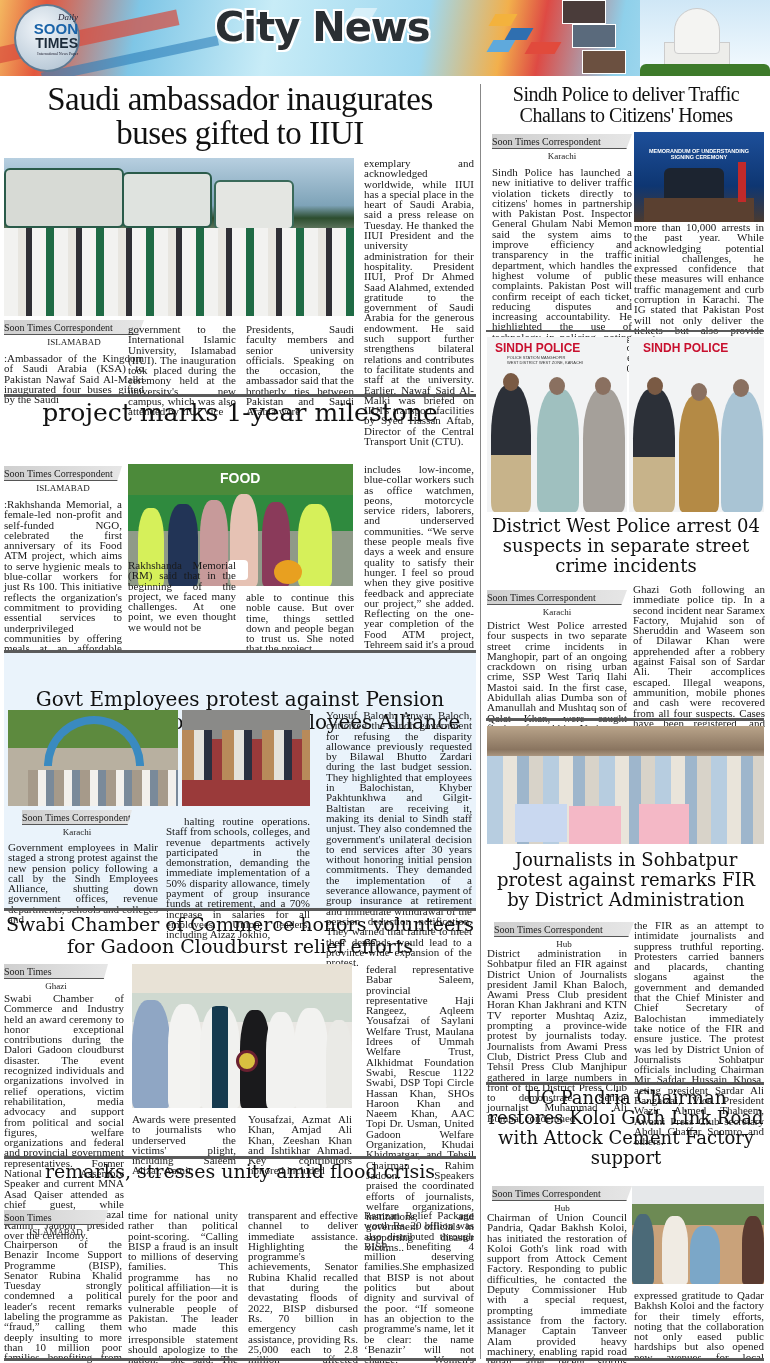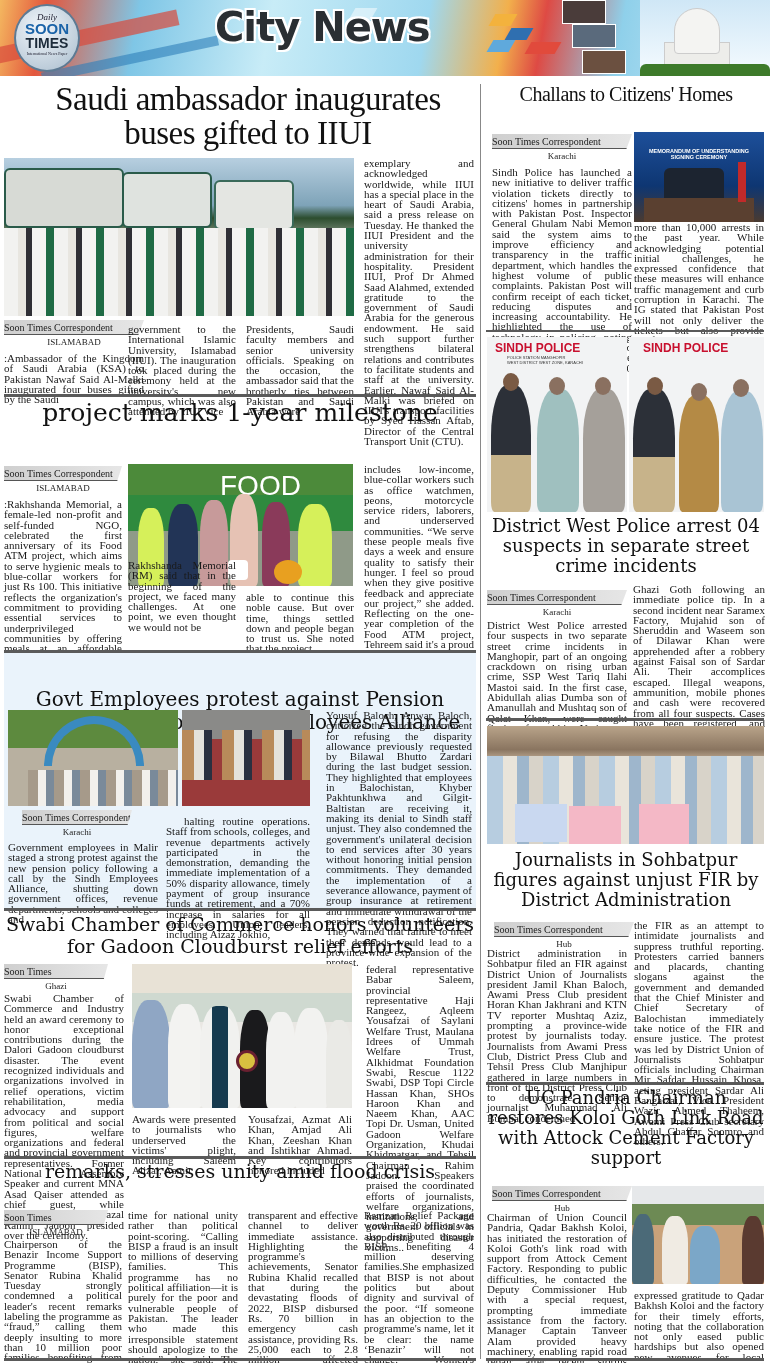--- a/index.html
+++ b/index.html
@@ -1,20 +1,20 @@
 <!DOCTYPE html>
 <html><head>
 <meta charset="utf-8">
 <style>
 *{box-sizing:border-box;margin:0;padding:0}
 body{width:770px;height:1363px;background:#fff;font-family:"Liberation Serif","DejaVu Serif",serif;color:#1a1a1a;overflow:hidden;position:relative}
 .banner{position:absolute;left:0;top:0;width:770px;height:76px;background:linear-gradient(100deg,#f4b860 0%,#e3573d 6%,#7fc6e6 18%,#c8ecf7 35%,#9fd8ef 55%,#f2b04c 65%,#de4a44 70%,#8fd0ea 80%,#d9effa 100%);overflow:hidden}
 .banner .stripe1{position:absolute;left:-20px;top:30px;width:200px;height:16px;background:#d84a3c;transform:rotate(-12deg);opacity:.7}
 .banner .stripe2{position:absolute;left:40px;top:54px;width:180px;height:10px;background:#2e7fb9;transform:rotate(-12deg);opacity:.6}
-.logo{position:absolute;left:14px;top:4px;width:66px;height:68px;border-radius:50%;background:radial-gradient(circle at 40% 35%,#f2f6fa,#a8bccd);border:2px solid #5d7a93;text-align:center;padding-top:6px}
+.logo{position:absolute;left:14px;top:4px;width:66px;height:68px;border-radius:50%;background:radial-gradient(circle at 40% 35%,#f2f6fa,#a8bccd);border:2px solid #5d7a93;text-align:right;padding-top:6px}
 .logo .daily{font-size:9px;font-style:italic;color:#223}
 .logo .soon{font-family:"Liberation Sans",sans-serif;font-weight:bold;font-size:15px;color:#1a63a8;line-height:14px;letter-spacing:0}
 .logo .times{font-family:"Liberation Sans",sans-serif;font-weight:bold;font-size:14px;color:#1c2b3a;line-height:14px}
 .logo .tag{font-size:4px;color:#223;margin-top:1px}
 .title{position:absolute;left:215px;top:4px;font-family:"DejaVu Sans",sans-serif;font-weight:bold;color:#2a2f33;font-size:40px;letter-spacing:-1px;text-shadow:2px 2px 0 #fff,-2px -2px 0 #fff,2px -2px 0 #fff,-2px 2px 0 #fff}
 .diamond{position:absolute;width:22px;height:12px;transform:skewX(-30deg)}
 .photos{position:absolute;left:552px;top:0;width:80px;height:76px}
 .ph{position:absolute;width:44px;height:24px;background:#6b5a50;border:1px solid #fff}
 .mazar{position:absolute;left:640px;top:0;width:130px;height:76px;background:linear-gradient(#cfe7f6,#f5fbff)}
 .mazar .dome{position:absolute;left:34px;top:8px;width:46px;height:46px;border-radius:50% 50% 4px 4px;background:#f4f4f2;border:1px solid #ccc}
@@ -58,21 +58,21 @@
   </div>
   <div class="mazar">
     <div class="base"></div>
     <div class="dome"></div>
     <div class="trees"></div>
   </div>
 </div>
 
 <div class="vrule" style="left:480px;top:84px;height:1275px;background:#888;width:1px"></div>
 
-<div class="col" style="left:12px;top:82px;width:472px">
+<div class="col" style="left:4px;top:82px;width:472px">
   <div class="hl cond" style="font-size:33px;line-height:34px">
     <div>Saudi ambassador inaugurates</div>
     <div>buses gifted to IIUI</div>
   </div>
 </div>
 <div class="img" style="left:4px;top:158px;width:350px;height:158px;background:linear-gradient(#b7cfe0 0%,#7ea3b8 30%,#2c4d2e 38%,#cdd0c9 60%,#c9c3b6 100%)">
   <div style="position:absolute;left:0;top:10px;width:120px;height:60px;background:#d7dad5;border:2px solid #2a5b4a;border-radius:6px"></div>
   <div style="position:absolute;left:118px;top:14px;width:90px;height:56px;background:#dfe3df;border:2px solid #2a5b4a;border-radius:6px"></div>
   <div style="position:absolute;left:210px;top:22px;width:80px;height:50px;background:#e4e6e2;border:2px solid #3a6a5a;border-radius:6px"></div>
   <div style="position:absolute;left:0;top:70px;width:350px;height:88px;background:repeating-linear-gradient(90deg,#f2f2f0 0 14px,#e8e6e0 14px 22px,#2f2f35 22px 28px,#f4f4f2 28px 42px,#1f6b45 42px 50px)"></div>
@@ -82,20 +82,21 @@
   <div class="city">ISLAMABAD</div>
   <div class="txt">:Ambassador of the Kingdom of Saudi Arabia (KSA) to Pakistan Nawaf Said Al-Malki inaugurated four buses gifted by the Saudi</div>
 </div>
 <div class="col txt" style="left:128px;top:324px;width:108px">government to the International Islamic University, Islamabad (IIUI). The inauguration took placed during the ceremony held at the university's new campus, which was also attended by IIUI Vice</div>
 <div class="col txt" style="left:246px;top:324px;width:108px">Presidents, Saudi faculty members and senior university officials. Speaking on the occasion, the ambassador said that the brotherly ties between Pakistan and Saudi Arabia were</div>
 <div class="col txt" style="left:364px;top:158px;width:110px">exemplary and acknowledged worldwide, while IIUI has a special place in the heart of Saudi Arabia, said a press release on Tuesday. He thanked the IIUI President and the university administration for their hospitality. President IIUI, Prof Dr Ahmed Saad Alahmed, extended gratitude to the government of Saudi Arabia for the generous endowment. He said such support further strengthens bilateral relations and contributes to facilitate students and staff at the university. Earlier, Nawaf Said Al-Malki was briefed on IIUI's transport facilities by Syed Hassan Aftab, Director of the Central Transport Unit (CTU).</div>
 <div class="rule" style="left:4px;top:394px;width:472px"></div>
 
 <div class="col" style="left:484px;top:84px;width:284px">
   <div class="hl cond" style="font-size:20px;line-height:21px">
+    <div>Sindh Police to deliver Traffic</div>
     <div>Challans to Citizens' Homes</div>
   </div>
 </div>
 <div class="col" style="left:492px;top:134px;width:140px">
   <div class="byline">Soon Times Correspondent</div>
   <div class="city">Karachi</div>
   <div class="txt">Sindh Police has launched a new initiative to deliver traffic violation tickets directly to citizens' homes in partnership with Pakistan Post. Inspector General Ghulam Nabi Memon said the system aims to improve efficiency and transparency in the traffic department, which handles the highest volume of public complaints. Pakistan Post will confirm receipt of each ticket, reducing disputes and increasing accountability. He highlighted the use of technology in policing, noting that the Talash App and verification systems have helped register over 300,000 people and led to</div>
 </div>
 <div class="img" style="left:634px;top:132px;width:130px;height:90px;background:linear-gradient(#1d4f9a,#0e3672 60%,#4a3a30)">
   <div style="position:absolute;left:8px;top:16px;width:114px;font-size:5.5px;color:#fff;font-family:'Liberation Sans',sans-serif;font-weight:bold;text-align:center">MEMORANDUM OF UNDERSTANDING SIGNING CEREMONY</div>
@@ -133,21 +134,21 @@
 <div class="col txt" style="left:487px;top:620px;width:140px">District West Police arrested four suspects in two separate street crime incidents in Manghopir, part of an ongoing crackdown on rising urban crime, SSP West Tariq Ilahi Mastoi said. In the first case, Abidullah alias Dumba son of Amanullah and Mushtaq son of Qalat Khan, were caught fleeing after robbing Yasir near</div>
 <div class="col txt" style="left:633px;top:584px;width:132px">Ghazi Goth following an immediate police tip. In a second incident near Saramex Factory, Mujahid son of Sheruddin and Waseem son of Dilawar Khan were apprehended after a robbery against Faisal son of Sardar Ali. Their accomplices escaped. Illegal weapons, ammunition, mobile phones and cash were recovered from all four suspects. Cases have been registered, and investigations are ongoing.</div>
 <div class="rule" style="left:486px;top:718px;width:278px"></div>
 
 <div class="img" style="left:487px;top:726px;width:277px;height:118px;background:linear-gradient(#b9a48a 0%,#8a7560 20%,#c6b39c 30%)">
   <div style="position:absolute;left:0;top:30px;width:277px;height:88px;background:repeating-linear-gradient(90deg,#b7cde0 0 16px,#e9e4da 16px 30px,#9eb6cc 30px 42px,#d8d3c9 42px 56px)"></div>
   <div style="position:absolute;left:28px;top:78px;width:52px;height:38px;background:#c9d8f0"></div>
   <div style="position:absolute;left:82px;top:80px;width:52px;height:38px;background:#f4b8c6"></div>
   <div style="position:absolute;left:152px;top:78px;width:50px;height:40px;background:#f4b8c6"></div>
 </div>
-<div class="col hl" style="left:486px;top:850px;width:280px;font-size:18px;line-height:20px">Journalists in Sohbatpur figures against unjust FIR by District Administration</div>
+<div class="col hl" style="left:486px;top:850px;width:280px;font-size:18px;line-height:20px">Journalists in Sohbatpur protest against remarks FIR by District Administration</div>
 <div class="col" style="left:494px;top:922px;width:140px">
   <div class="byline">Soon Times Correspondent</div>
   <div class="city" style="margin-bottom:2px">Hub</div>
 </div>
 <div class="col txt" style="left:487px;top:948px;width:140px">District administration in Sohbatpur filed an FIR against District Union of Journalists president Jamil Khan Baloch, Awami Press Club president Horan Khan Jakhrani and KTN TV reporter Mushtaq Aziz, prompting a province-wide protest by journalists today. Journalists from Awami Press Club, District Press Club and Tehsil Press Club Manjhipur gathered in large numbers in front of the District Press Club to demonstrate. Senior journalist Muhammad Ali Bumbal condemned</div>
 <div class="col txt" style="left:634px;top:920px;width:130px">the FIR as an attempt to intimidate journalists and suppress truthful reporting. Protesters carried banners and placards, chanting slogans against the government and demanded that the Chief Minister and Chief Secretary of Balochistan immediately take notice of the FIR and ensure justice. The protest was led by District Union of Journalists Sohbatpur officials including Chairman Mir Safdar Hussain Khosa, acting president Sardar Ali Bangalzai, Vice President Wazir Ahmed Thaheem, Awami Press Club secretary Abdul Ghaffar Soomro and others.</div>
 <div class="rule" style="left:486px;top:1082px;width:278px"></div>
 
 <div class="col hl" style="left:486px;top:1088px;width:280px;font-size:18px;line-height:20px">UC Pandria Chairman restores Koloi Goth Link Road with Attock Cement Factory support</div>
 <div class="col" style="left:492px;top:1186px;width:140px">
@@ -166,21 +167,21 @@
 
 <div class="col hl" style="left:4px;top:398px;width:472px;font-size:25px;line-height:30px">
   <div>project marks 1-year milestone</div>
 </div>
 <div class="col" style="left:4px;top:466px;width:118px">
   <div class="byline" style="width:118px">Soon Times Correspondent</div>
   <div class="city" style="width:118px">ISLAMABAD</div>
   <div class="txt">:Rakhshanda Memorial, a female-led non-profit and self-funded NGO, celebrated the first anniversary of its Food ATM project, which aims to serve hygienic meals to blue-collar workers for just Rs 100. This initiative reflects the organization's commitment to providing essential services to underprivileged communities by offering meals at an affordable price. Talking to APP, Tehreem, Founder and Executive Director of</div>
 </div>
 <div class="img" style="left:128px;top:464px;width:225px;height:122px;background:linear-gradient(#4c8a3a 0 25%,#2f8a3e 25% 55%,#8f9a88 55%)">
-  <div style="position:absolute;left:92px;top:6px;font-family:'Liberation Sans',sans-serif;font-weight:normal;color:#fff;font-size:28px">FOOD</div>
+  <div style="position:absolute;left:92px;top:6px;font-family:'Liberation Sans',sans-serif;font-weight:bold;color:#fff;font-size:14px">FOOD</div>
   <div class="person" style="left:10px;top:44px;width:26px;height:78px;background:#d6f05a"></div>
   <div class="person" style="left:40px;top:40px;width:30px;height:82px;background:#223456"></div>
   <div class="person" style="left:72px;top:36px;width:28px;height:86px;background:#c79a9a"></div>
   <div class="person" style="left:102px;top:30px;width:28px;height:92px;background:#e6c2b4"></div>
   <div class="person" style="left:134px;top:38px;width:28px;height:84px;background:#8a3a5a"></div>
   <div class="person" style="left:170px;top:40px;width:34px;height:82px;background:#d6f05a"></div>
   <div style="position:absolute;left:100px;top:96px;width:20px;height:20px;background:#fff;border-radius:4px"></div>
   <div style="position:absolute;left:146px;top:96px;width:28px;height:24px;background:#e8a020;border-radius:50%"></div>
 </div>
 <div class="col txt" style="left:128px;top:560px;width:108px">Rakhshanda Memorial (RM) said that in the beginning of the project, we faced many challenges. At one point, we even thought we would not be</div>

